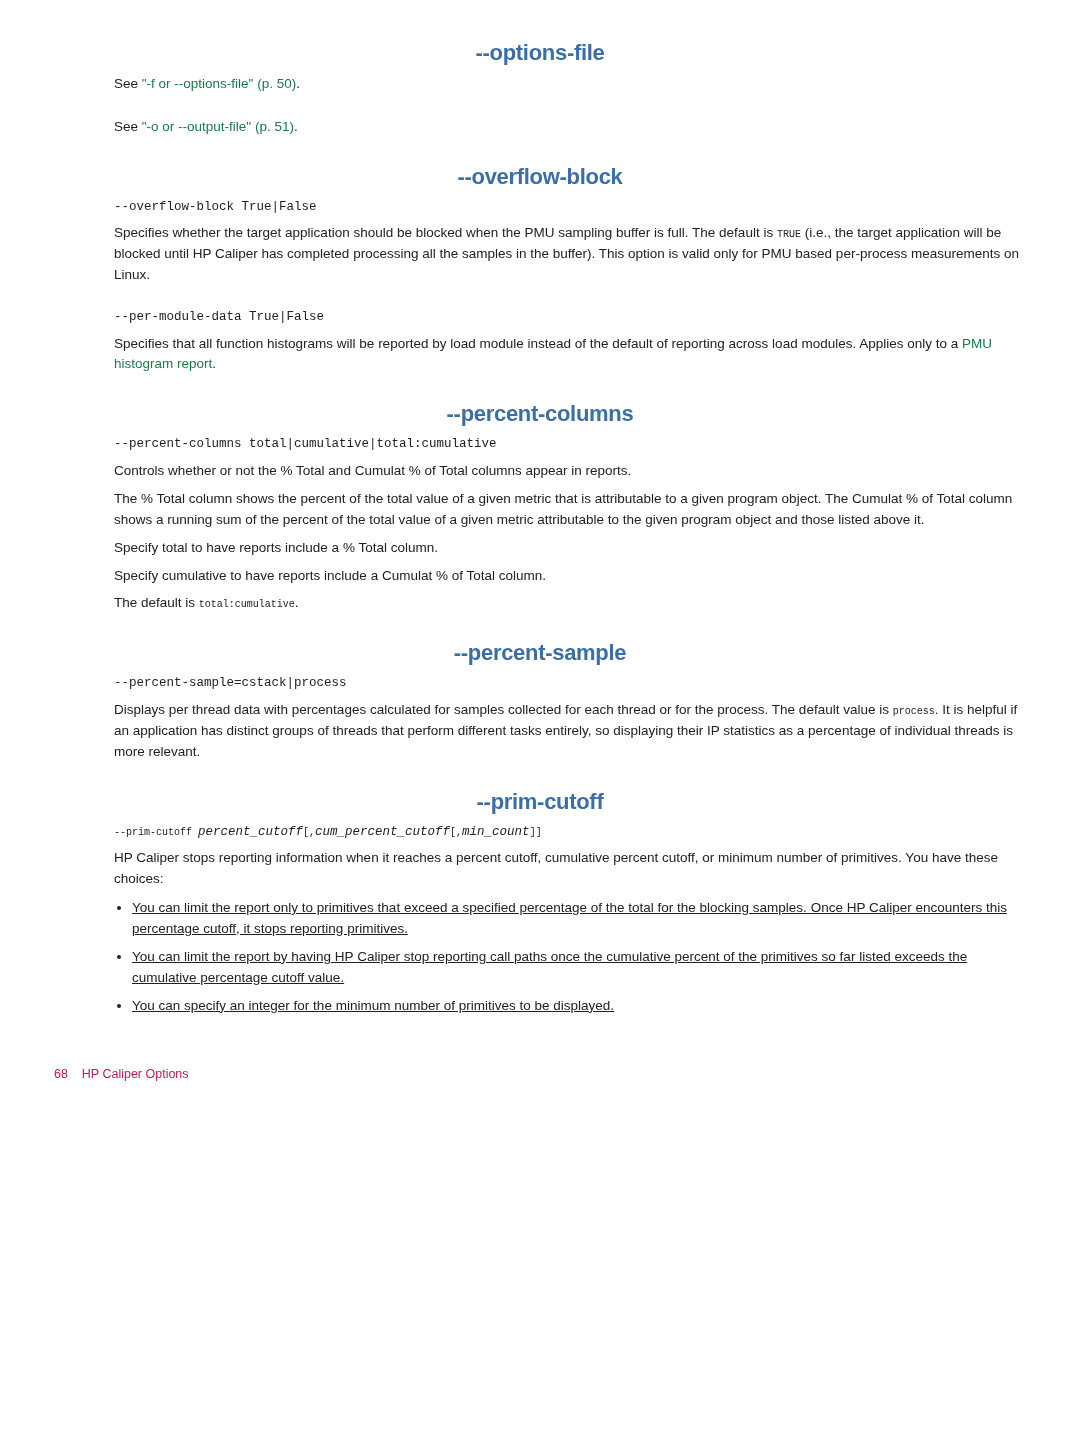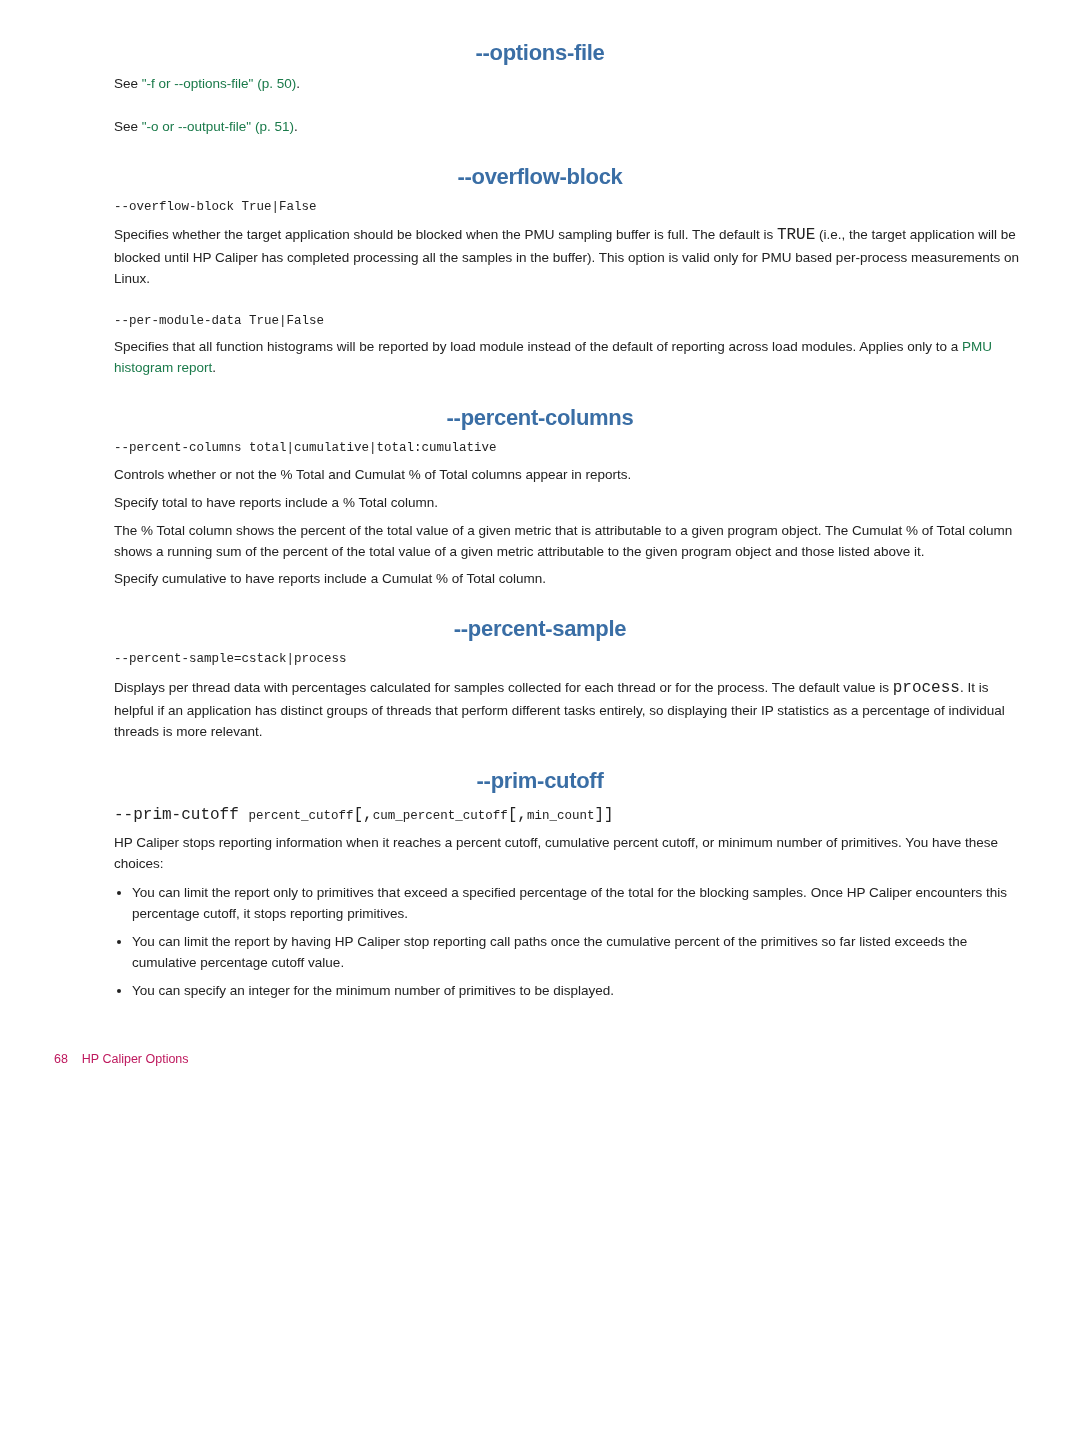--- a/index.html
+++ b/index.html
@@ -26,47 +26,49 @@
     }
     .code-line {
       font-family: 'Courier New', Courier, monospace;
       font-size: 12.5px;
       color: #222;
       margin-bottom: 6px;
       display: block;
     }
     .code-inline {
       font-family: 'Courier New', Courier, monospace;
-      font-size: 16px;
+      font-size: 10px;
       color: #222;
     }
     .link {
       color: #1a7a4a;
       text-decoration: none;
     }
     p {
       margin-bottom: 7px;
     }
     ul {
       margin: 8px 0 8px 18px;
       padding: 0;
     }
     ul li {
       margin-bottom: 7px;
       list-style-type: disc;
+      text-decoration: underline;
     }
     .footer {
       margin-top: 40px;
       font-size: 12.5px;
       color: #be185d;
       border-top: none;
       padding-top: 8px;
     }
     .italic-code {
       font-family: 'Courier New', Courier, monospace;
+      font-style: italic;
       font-size: 12.5px;
       color: #222;
     }
   </style>
 </head>
 <body>
 
 <div class="section">
   <div class="section-title">--options-file</div>
   <div class="section-body">
@@ -105,23 +107,24 @@
       reporting across load modules. Applies only to a <a href="#" class="link">PMU histogram report</a>.
     </p>
   </div>
 </div>
 
 <div class="section">
   <div class="section-title">--percent-columns</div>
   <div class="section-body">
     <span class="code-line">--percent-columns total|cumulative|total:cumulative</span>
     <p>Controls whether or not the % Total and Cumulat % of Total columns appear in reports.</p>
+    <p>The % Total column shows the percent of the total value of a given metric that is attributable to a given program object. The Cumulat % of Total column shows a running sum of the percent of the total value of a given metric attributable to the given program object and those listed above it.</p>
     <p>Specify total to have reports include a % Total column.</p>
-    <p>The % Total column shows the percent of the total value of a given metric that is attributable to a given program object. The Cumulat % of Total column shows a running sum of the percent of the total value of a given metric attributable to the given program object and those listed above it.</p>
     <p>Specify cumulative to have reports include a Cumulat % of Total column.</p>
+    <p>The default is <span class="code-inline">total:cumulative</span>.</p>
   </div>
 </div>
 
 <div class="section">
   <div class="section-title">--percent-sample</div>
   <div class="section-body">
     <span class="code-line">--percent-sample=cstack|process</span>
     <p>
       Displays per thread data with percentages calculated for samples collected for each thread or for
       the process. The default value is <span class="code-inline">process</span>. It is helpful if an application has distinct groups of

